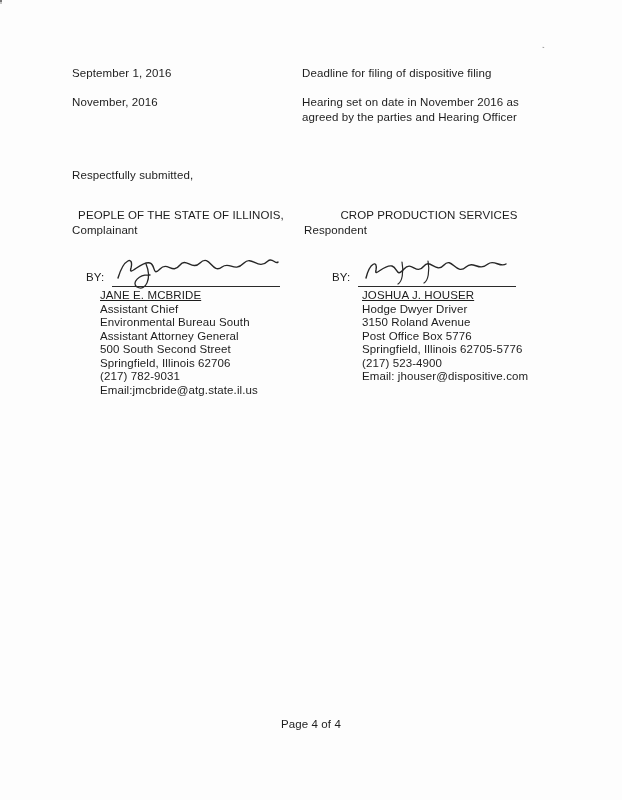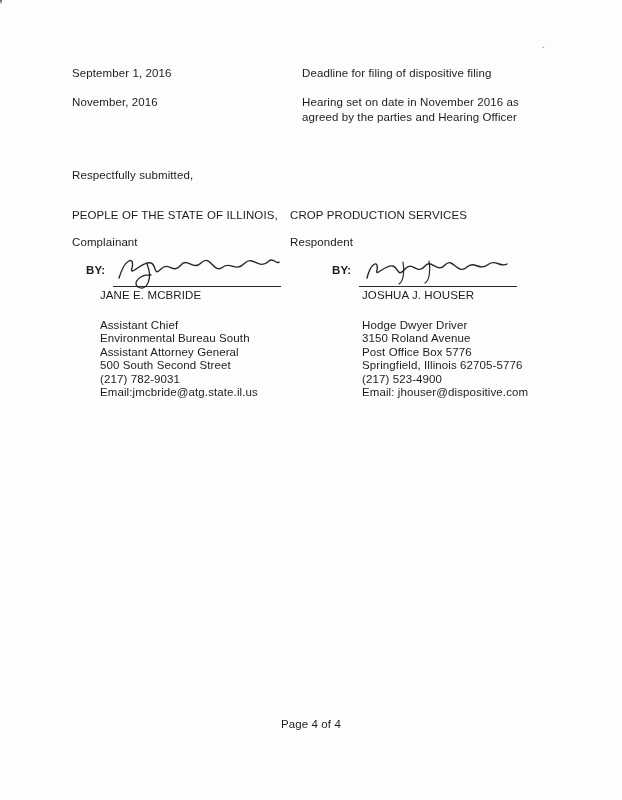--- a/index.html
+++ b/index.html
@@ -28,41 +28,41 @@
   .schedule { position:absolute; left:72px; top:66px; width:480px; }
   .schedule-row { display:flex; align-items:flex-start; margin-bottom:14px;gap:12px; }
   .schedule-date { flex:0 0 218px; }
   .schedule-desc { width:262px; }
 
   .closing { position:absolute; left:72px; top:168px; }
 
   
   .party { position:absolute; top:208px; }
   .party-left { left:72px; width:218px; }
-  .party-right { left:290px; width:250px; }
-  .party-name { white-space:nowrap; }
-  .party-role { margin-top:12px; }
+  .party-right { left:304px; width:250px; }
+  .party-name { white-space:nowrap;text-align:center; }
+  .party-role { margin-top:0; }
 
   
   .sig-block { position:absolute; top:255px; }
   .sig-left { left:86px; }
   .sig-right { left:332px; }
-  .sig-row { display:flex; align-items:center;font-weight:bold; }
+  .sig-row { display:flex; align-items:flex-end; }
   .by-label { padding-bottom:2px; margin-right:8px; }
   .sig-area {
     position:relative;
     border-bottom:1px solid #2a2a2a;
     height:32px;
   }
   .sig-area-left { width:168px; }
   .sig-area-right { width:158px; }
   .sig-area svg { position:absolute; left:0; bottom:-6px; overflow:visible; }
   .sig-detail { margin-left:14px; margin-top:2px; }
   .sig-right .sig-detail { margin-left:30px; }
-  .signatory-name { margin-bottom:16px; }
+  .signatory-name { margin-bottom:0;text-decoration:underline; }
   .addr-line { line-height:13.5px; }
 
   .footer { position:absolute; left:0; right:0; top:717px; text-align:center; }
 </style>
 </head>
 <body>
 
 <div class="page">
 
   <div class="dot" style="left:38px; top:13px;"></div>
@@ -100,20 +100,21 @@
           <path d="M34,14 C40,28 34,42 25,37 C19,33 27,24 38,25" fill="none" stroke="#262626" stroke-width="1.3" stroke-linecap="round"></path>
         </svg>
       </span>
     </div>
     <div class="sig-detail">
       <div class="signatory-name addr-line">JANE E. MCBRIDE</div>
       <div class="addr-line">Assistant Chief</div>
       <div class="addr-line">Environmental Bureau South</div>
       <div class="addr-line">Assistant Attorney General</div>
       <div class="addr-line">500 South Second Street</div>
+      <div class="addr-line">Springfield, Illinois  62706</div>
       <div class="addr-line">(217) 782-9031</div>
       <div class="addr-line">Email:jmcbride@atg.state.il.us</div>
     </div>
   </div>
 
   <div class="sig-block sig-right">
     <div class="sig-row">
       <span class="by-label">BY:</span>
       <span class="sig-area sig-area-right">
         <svg width="158" height="40" viewBox="0 0 158 40">

